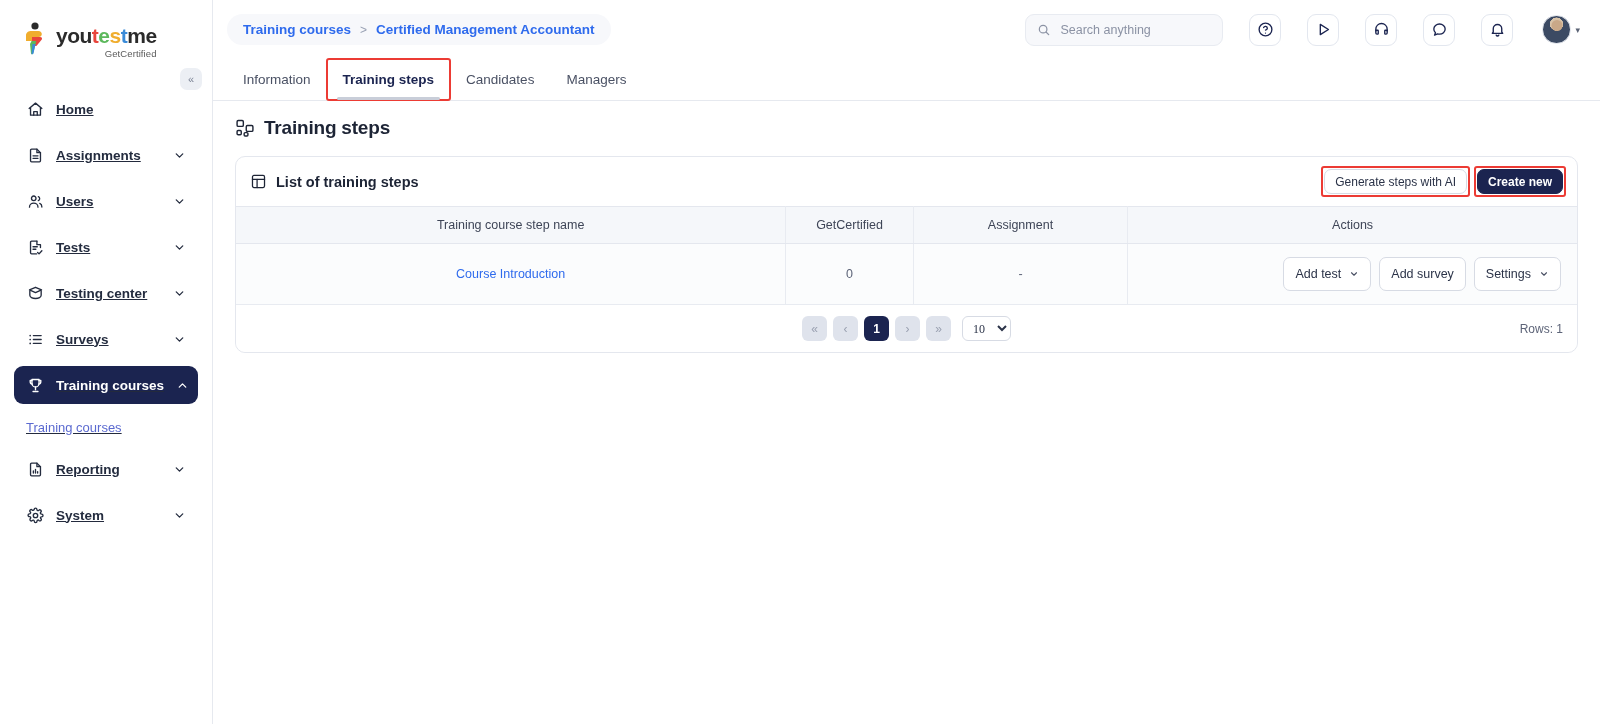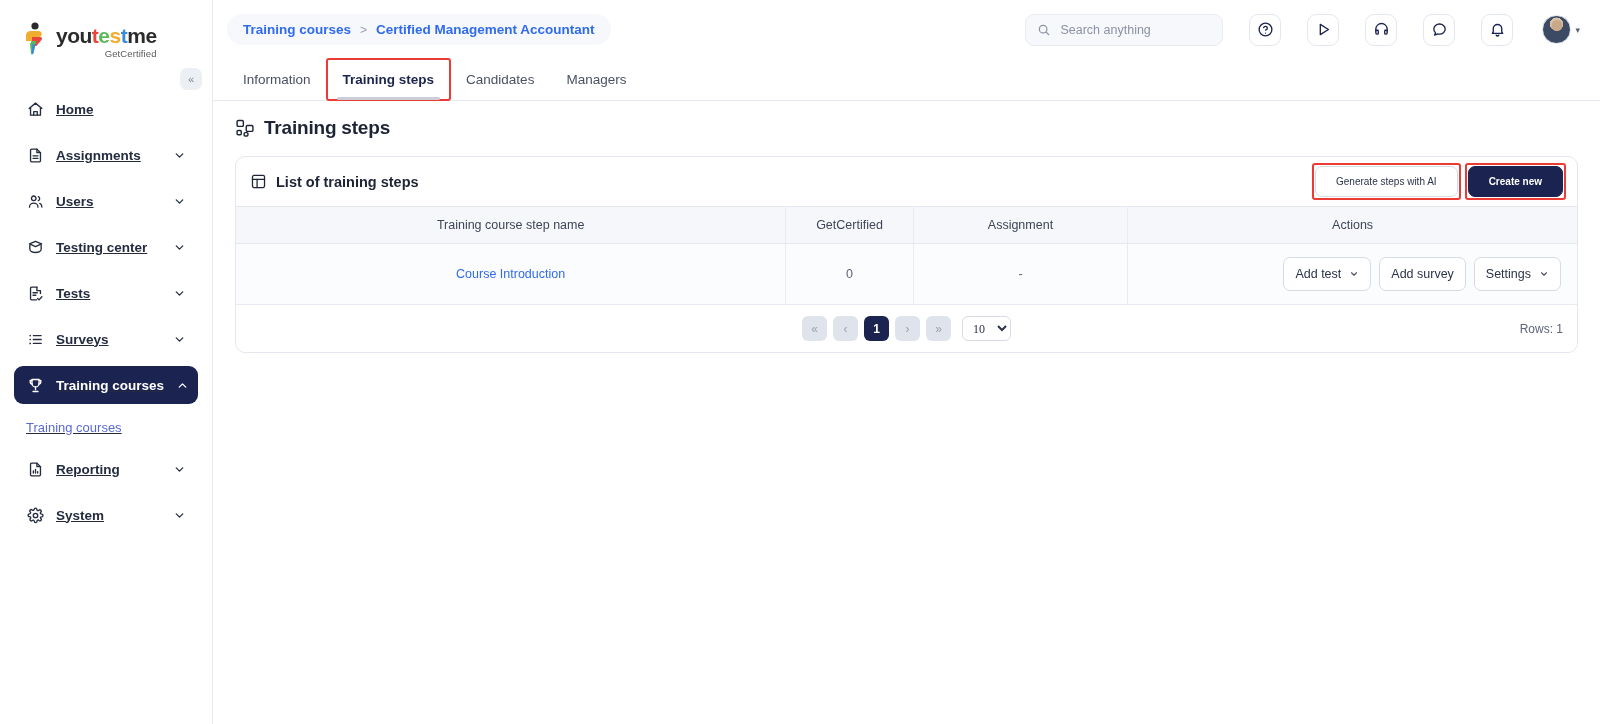--- a/index.html
+++ b/index.html
@@ -135,22 +135,22 @@
   }
   .card-head {
     display: flex; align-items: center; justify-content: space-between;
     padding: 11px 14px; height: 49px;
   }
   .card-head-left { display: flex; align-items: center; gap: 9px; }
   .card-title { font-size: 14.5px; font-weight: 700; color: #1d2435; }
   .card-head-right { display: flex; align-items: center; gap: 10px; }
 
   .btn {
-    height: 31px; padding: 0 20px; border-radius: 7px;
-    font-size: 10px; font-family: "Liberation Sans", sans-serif;
+    height: 25px; padding: 0 10px; border-radius: 7px;
+    font-size: 12px; font-family: "Liberation Sans", sans-serif;
     display: inline-flex; align-items: center; justify-content: center; gap: 7px;
     cursor: pointer; white-space: nowrap;
   }
   .btn-outline { background: #ffffff; border: 1px solid #d7dbe4; color: #2b3348; }
   .btn-primary { background: #1b2450; border: 1px solid #1b2450; color: #ffffff; font-weight: 700; }
   .annot { position: relative; }
   .annot::before {
     content: ""; position: absolute; inset: -4px; border: 2.5px solid #ec3b34;
     border-radius: 3px; pointer-events: none;
   }
@@ -269,42 +269,42 @@
         <span class="chev">
           <svg width="13" height="13" viewBox="0 0 24 24" fill="none" stroke="currentColor" stroke-width="2.4" stroke-linecap="round" stroke-linejoin="round">
               <path d="M6 9l6 6 6-6"></path>
             </svg>
         </span>
       </div>
 
       <div class="nav-item">
         <span class="ic">
           <svg width="17" height="17" viewBox="0 0 24 24" fill="none" stroke="#242c3f" stroke-width="1.9" stroke-linecap="round" stroke-linejoin="round">
-              <path d="M12 3.2 20.5 7 12 10.8 3.5 7z"></path>
-              <path d="M4 8.4v6.2c0 2.5 3.6 4.4 8 4.4s8-1.9 8-4.4V8.4"></path>
-            </svg>
-        </span>
-        <span class="lbl">Testing center</span>
-        <span class="chev">
-          <svg width="13" height="13" viewBox="0 0 24 24" fill="none" stroke="currentColor" stroke-width="2.4" stroke-linecap="round" stroke-linejoin="round">
-              <path d="M6 9l6 6 6-6"></path>
-            </svg>
-        </span>
-      </div>
-
-      <div class="nav-item">
-        <span class="ic">
-          <svg width="17" height="17" viewBox="0 0 24 24" fill="none" stroke="#242c3f" stroke-width="1.9" stroke-linecap="round" stroke-linejoin="round">
               <path d="M14 3H6.5A1.5 1.5 0 0 0 5 4.5v15A1.5 1.5 0 0 0 6.5 21h7"></path>
               <path d="M14 3v5h5v4"></path>
               <path d="M8.5 11h6M8.5 14.5h4"></path>
               <path d="M15 19l2 2 4-4.5"></path>
             </svg>
         </span>
         <span class="lbl">Tests</span>
+        <span class="chev">
+          <svg width="13" height="13" viewBox="0 0 24 24" fill="none" stroke="currentColor" stroke-width="2.4" stroke-linecap="round" stroke-linejoin="round">
+              <path d="M6 9l6 6 6-6"></path>
+            </svg>
+        </span>
+      </div>
+
+      <div class="nav-item">
+        <span class="ic">
+          <svg width="17" height="17" viewBox="0 0 24 24" fill="none" stroke="#242c3f" stroke-width="1.9" stroke-linecap="round" stroke-linejoin="round">
+              <path d="M12 3.2 20.5 7 12 10.8 3.5 7z"></path>
+              <path d="M4 8.4v6.2c0 2.5 3.6 4.4 8 4.4s8-1.9 8-4.4V8.4"></path>
+            </svg>
+        </span>
+        <span class="lbl">Testing center</span>
         <span class="chev">
           <svg width="13" height="13" viewBox="0 0 24 24" fill="none" stroke="currentColor" stroke-width="2.4" stroke-linecap="round" stroke-linejoin="round">
               <path d="M6 9l6 6 6-6"></path>
             </svg>
         </span>
       </div>
 
       <div class="nav-item">
         <span class="ic">
           <svg width="17" height="17" viewBox="0 0 24 24" fill="none" stroke="#242c3f" stroke-width="1.9" stroke-linecap="round">

